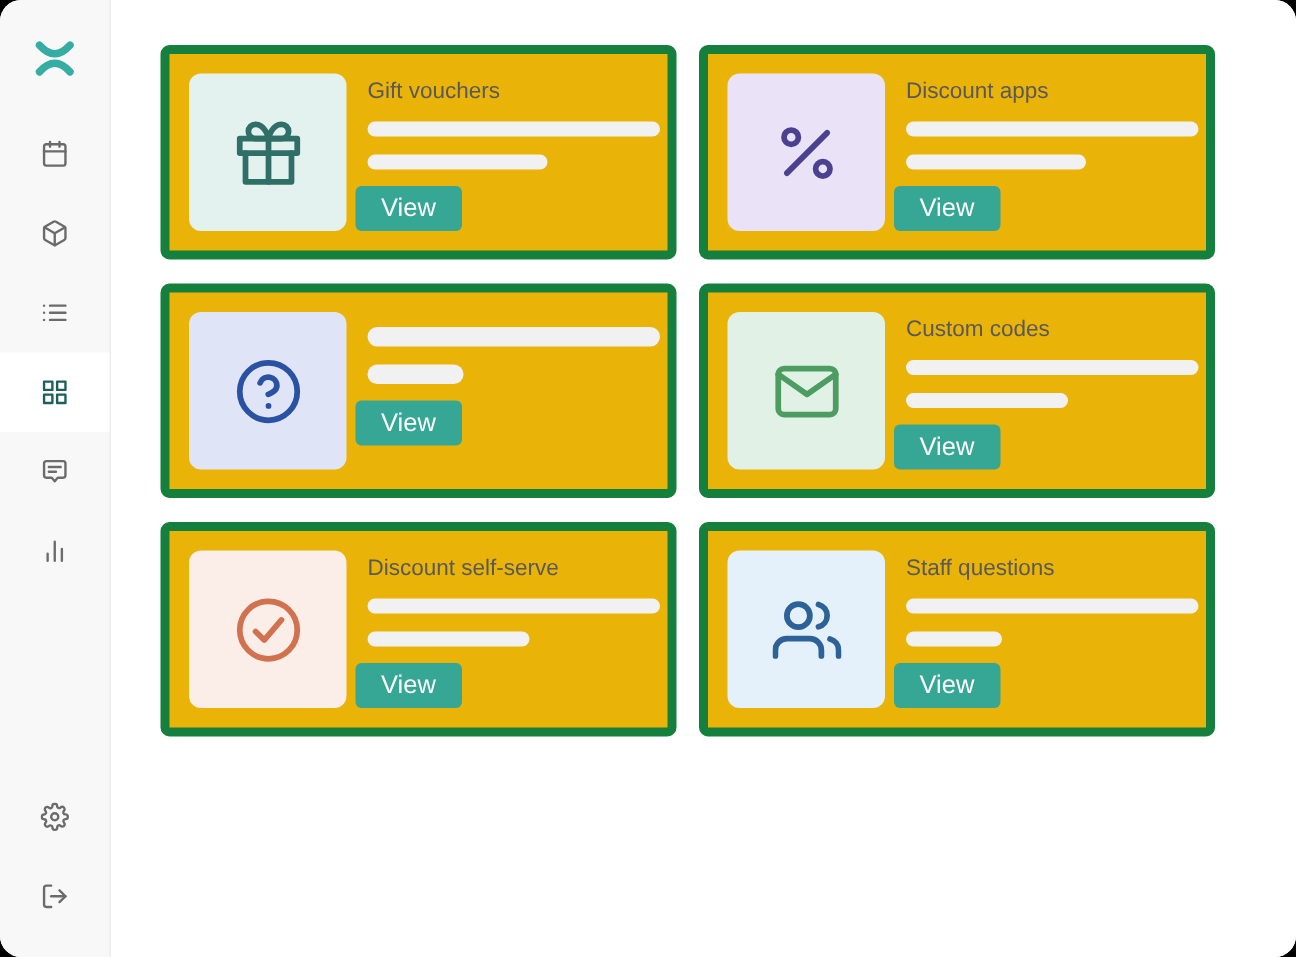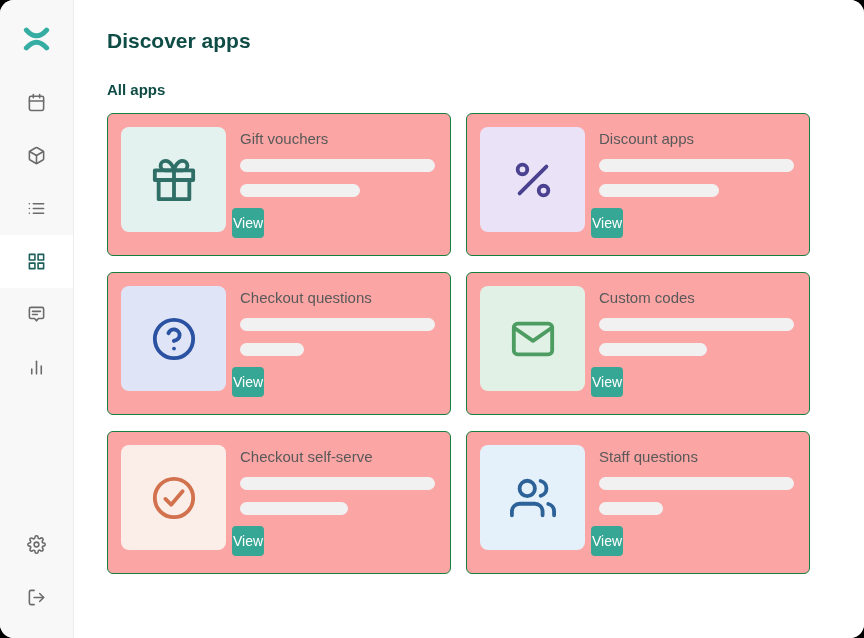--- a/index.html
+++ b/index.html
@@ -29,36 +29,36 @@
   .icon{display:flex;align-items:center;justify-content:center;}
   .icon svg{display:block;}
   
   .main{flex:1;box-sizing:border-box;padding:30px 0 0 33px;background:#fff;}
   .page-title{margin:0;font-size:21px;font-weight:700;color:#0f4c45;line-height:22px;}
   .section-title{margin:30px 0 15px 0;font-size:15px;font-weight:700;color:#0f4c45;line-height:16px;}
   .grid{display:grid;grid-template-columns:344px 344px;column-gap:15px;row-gap:16px;}
   
   .card{
     height:143px;box-sizing:border-box;padding:13px;
-    border:1px solid #15803d;border-radius:6px;background:#fca5a5;
+    border:6px solid #15803d;border-radius:6px;background:#eab308;
     display:flex;
   }
   .tile{
     width:105px;height:105px;border-radius:8px;flex-shrink:0;
     display:flex;align-items:center;justify-content:center;
   }
   .card-body{flex:1;padding-left:14px;display:flex;flex-direction:column;align-items:flex-start;}
   .app-title{margin-top:2px;font-size:15px;line-height:20px;color:#595959;}
   .bar{height:13px;border-radius:7px;background:#f1f1f1;}
   .bar1{margin-top:10px;}
   .bar2{margin-top:12px;}
   .view-btn{
-    margin-top:11px;margin-left:-8px;height:30px;padding:0 1px;
+    margin-top:11px;margin-left:-8px;height:30px;padding:0 17px;
     background:#36a695;color:#fff;border:none;border-radius:4px;
-    font-size:14px;font-family:inherit;cursor:pointer;line-height:30px;
+    font-size:17px;font-family:inherit;cursor:pointer;line-height:30px;
   }
 </style>
 </head>
 <body>
 
 <div class="window">
 
   <div class="sidebar">
     <div class="logo-wrap">
       <span class="icon">
@@ -151,22 +151,20 @@
               <path d="M9 21H5a2 2 0 0 1-2-2V5a2 2 0 0 1 2-2h4"></path>
               <polyline points="16 17 21 12 16 7"></polyline>
               <line x1="21" y1="12" x2="9" y2="12"></line>
             </svg>
           </span>
   </div>
 </div>
   </div>
 
   <div class="main">
-    <h1 class="page-title">Discover apps</h1>
-    <div class="section-title">All apps</div>
     <div class="grid" id="apps-grid">
   <div class="card">
     <div class="tile" style="background: rgb(228, 242, 239);">
       <span class="icon" style="color: rgb(47, 111, 104);">
               <svg width="46" height="46" viewBox="0 0 24 24" fill="none" stroke="currentColor" stroke-width="2" stroke-linecap="round" stroke-linejoin="round">
                 <polyline points="20 12 20 22 4 22 4 12"></polyline>
                 <rect x="2" y="7" width="20" height="5"></rect>
                 <line x1="12" y1="22" x2="12" y2="7"></line>
                 <path d="M12 7H7.5a2.5 2.5 0 0 1 0-5C11 2 12 7 12 7z"></path>
                 <path d="M12 7h4.5a2.5 2.5 0 0 0 0-5C13 2 12 7 12 7z"></path>
@@ -203,21 +201,20 @@
     <div class="tile" style="background: rgb(223, 229, 246);">
       <span class="icon" style="color: rgb(43, 82, 162);">
               <svg width="46" height="46" viewBox="0 0 24 24" fill="none" stroke="currentColor" stroke-width="2" stroke-linecap="round" stroke-linejoin="round">
                 <circle cx="12" cy="12" r="10"></circle>
                 <path d="M9.09 9a3 3 0 0 1 5.83 1c0 2-3 3-3 3"></path>
                 <line x1="12" y1="17" x2="12.01" y2="17"></line>
               </svg>
             </span>
     </div>
     <div class="card-body">
-      <div class="app-title">Checkout questions</div>
       <div class="bar bar1" style="width: 195px;"></div>
       <div class="bar bar2" style="width: 64px;"></div>
       <button class="view-btn" style="background: rgb(54, 166, 149);">View</button>
     </div>
   </div>
 
   <div class="card">
     <div class="tile" style="background: rgb(226, 241, 230);">
       <span class="icon" style="color: rgb(77, 157, 98);">
               <svg width="46" height="46" viewBox="0 0 24 24" fill="none" stroke="currentColor" stroke-width="2" stroke-linecap="round" stroke-linejoin="round">
@@ -237,21 +234,21 @@
   <div class="card">
     <div class="tile" style="background: rgb(251, 238, 232);">
       <span class="icon" style="color: rgb(210, 113, 78);">
               <svg width="46" height="46" viewBox="0 0 24 24" fill="none" stroke="currentColor" stroke-width="2" stroke-linecap="round" stroke-linejoin="round">
                 <circle cx="12" cy="12" r="10"></circle>
                 <polyline points="7.5 12.5 10.5 15.5 16.5 8.5"></polyline>
               </svg>
             </span>
     </div>
     <div class="card-body">
-      <div class="app-title">Checkout self-serve</div>
+      <div class="app-title">Discount self-serve</div>
       <div class="bar bar1" style="width: 195px;"></div>
       <div class="bar bar2" style="width: 108px;"></div>
       <button class="view-btn" style="background: rgb(54, 166, 149);">View</button>
     </div>
   </div>
 
   <div class="card">
     <div class="tile" style="background: rgb(228, 241, 251);">
       <span class="icon" style="color: rgb(45, 98, 152);">
               <svg width="46" height="46" viewBox="0 0 24 24" fill="none" stroke="currentColor" stroke-width="2" stroke-linecap="round" stroke-linejoin="round">

